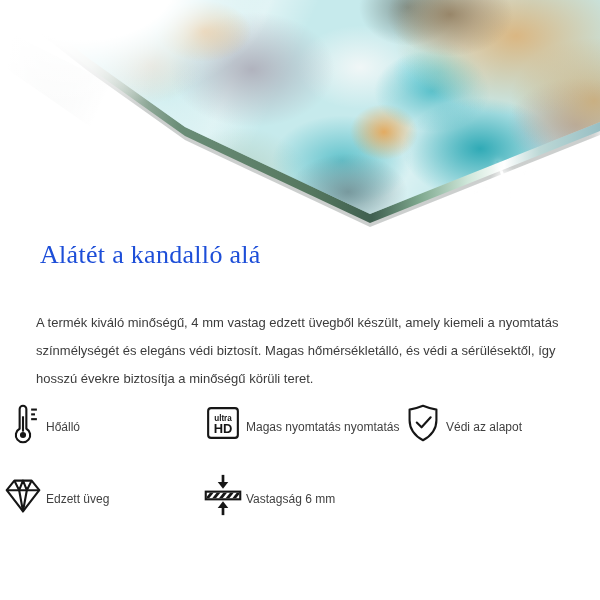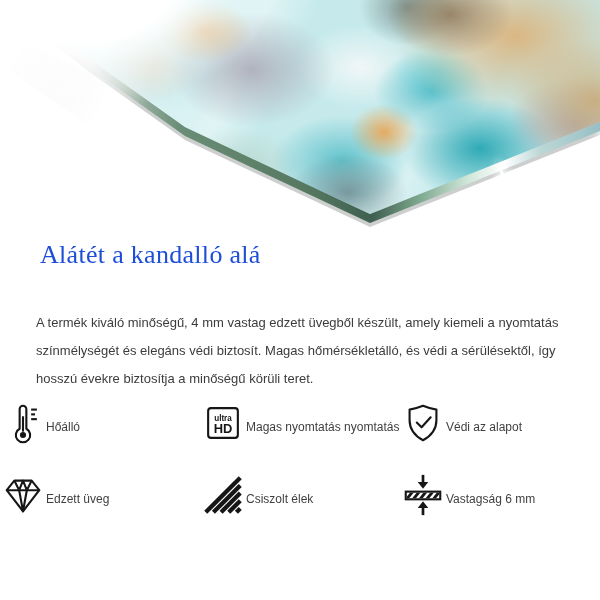--- a/index.html
+++ b/index.html
@@ -144,34 +144,20 @@
             <polygon points="15,9 33,9 41,19 24,41 7,19"></polygon>
             <polyline points="7,19 41,19"></polyline>
             <polyline points="15,9 20,19 24,9 28,19 33,9"></polyline>
             <polyline points="20,19 24,41 28,19"></polyline>
           </g>
         </svg>
       </div>
       <div class="label">Edzett üveg</div>
     </div>
 
-    <div class="feature">
-      <div class="icon-box">
-        <svg width="46" height="46" viewBox="0 0 48 48">
-          <g stroke="#161616" stroke-width="4.5" fill="none">
-            <line x1="6" y1="42" x2="42" y2="6"></line>
-            <line x1="14" y1="42" x2="42" y2="14"></line>
-            <line x1="22" y1="42" x2="42" y2="22"></line>
-            <line x1="30" y1="42" x2="42" y2="30"></line>
-            <line x1="38" y1="42" x2="42" y2="38"></line>
-          </g>
-        </svg>
-      </div>
-      <div class="label">Csiszolt élek</div>
-    </div>
 
     <div class="feature">
       <div class="icon-box">
         <svg width="46" height="46" viewBox="0 0 48 48">
           <defs>
             <clipPath id="barclip">
                 <rect x="7.2" y="21.6" width="33.6" height="5.8"></rect>
               </clipPath>
           </defs>
           <line x1="24" y1="3" x2="24" y2="11" stroke="#161616" stroke-width="2.8"></line>

